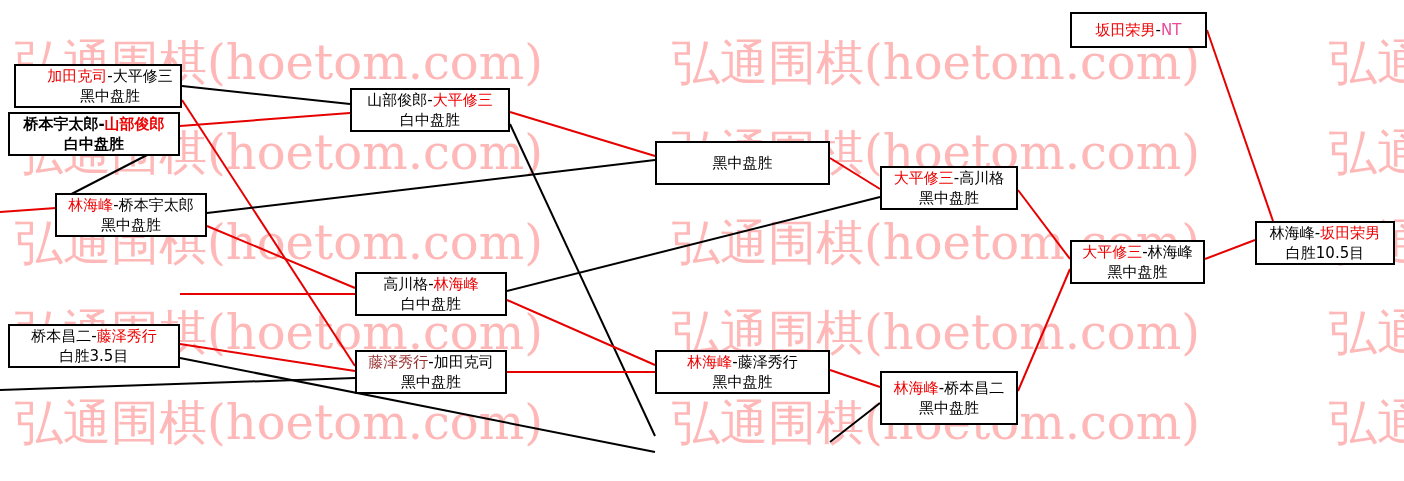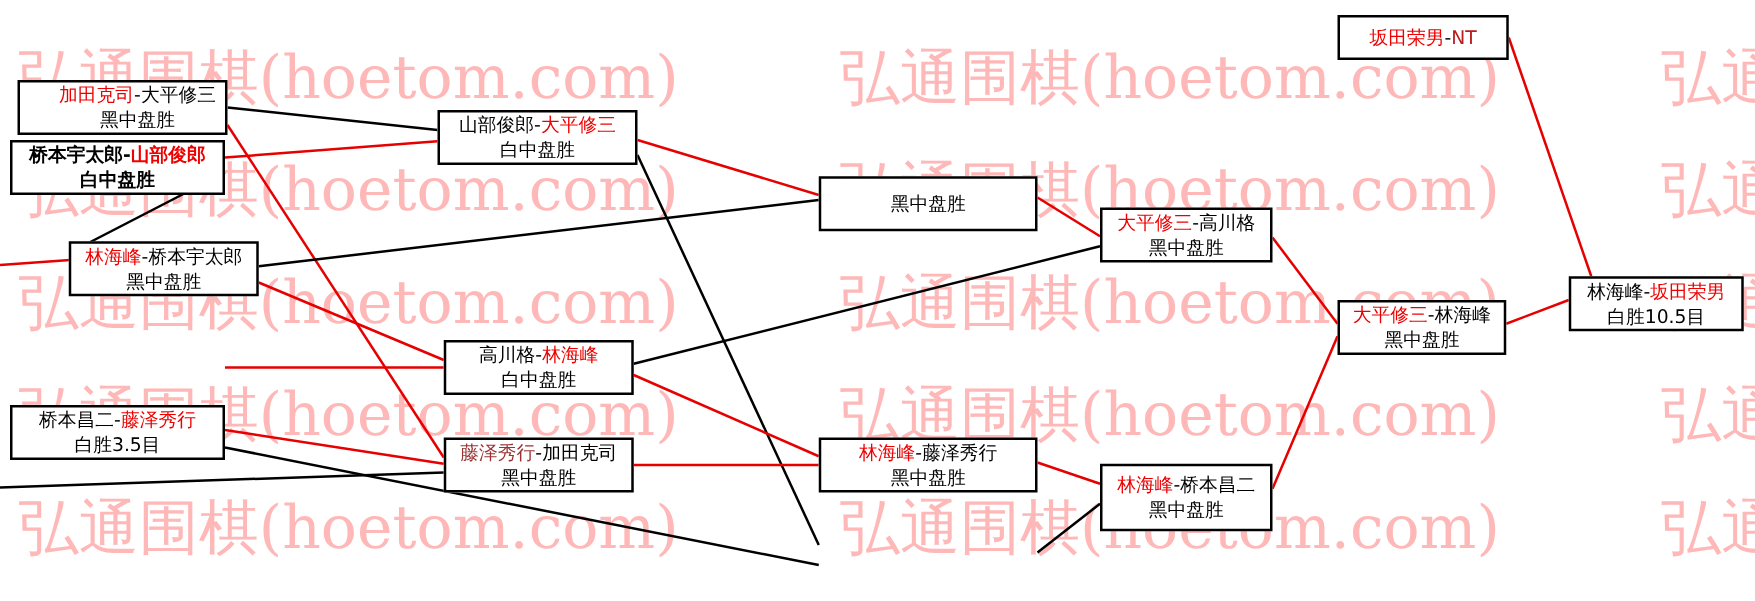--- a/index.html
+++ b/index.html
@@ -127,20 +127,20 @@
       </div>
       <div class="node" style="left: 880px; top: 371px; width: 138px; height: 54px;">
         <div class="l1"><span style="color: rgb(238, 0, 0);">林海峰</span><span style="color: rgb(0, 0, 0);">-</span><span style="color: rgb(0, 0, 0);">桥本昌二</span></div>
         <div class="l2">黑中盘胜</div>
       </div>
       <div class="node" style="left: 1070px; top: 240px; width: 135px; height: 44px;">
         <div class="l1"><span style="color: rgb(238, 0, 0);">大平修三</span><span style="color: rgb(0, 0, 0);">-</span><span style="color: rgb(0, 0, 0);">林海峰</span></div>
         <div class="l2">黑中盘胜</div>
       </div>
       <div class="node" style="left: 1070px; top: 12px; width: 137px; height: 36px;">
-        <div class="l1"><span style="color: rgb(238, 0, 0);">坂田荣男</span><span style="color: rgb(0, 0, 0);">-</span><span style="color: #b91c1c;">NT</span></div>
+        <div class="l1"><span style="color: rgb(238, 0, 0);">坂田荣男</span><span style="color: rgb(0, 0, 0);">-</span><span style="color: #ec4899;">NT</span></div>
       </div>
       <div class="node" style="left: 1255px; top: 221px; width: 140px; height: 44px;">
         <div class="l1"><span style="color: rgb(0, 0, 0);">林海峰</span><span style="color: rgb(0, 0, 0);">-</span><span style="color: rgb(238, 0, 0);">坂田荣男</span></div>
         <div class="l2">白胜10.5目</div>
       </div>
     </div>
 </div>
 
 </body></html>

